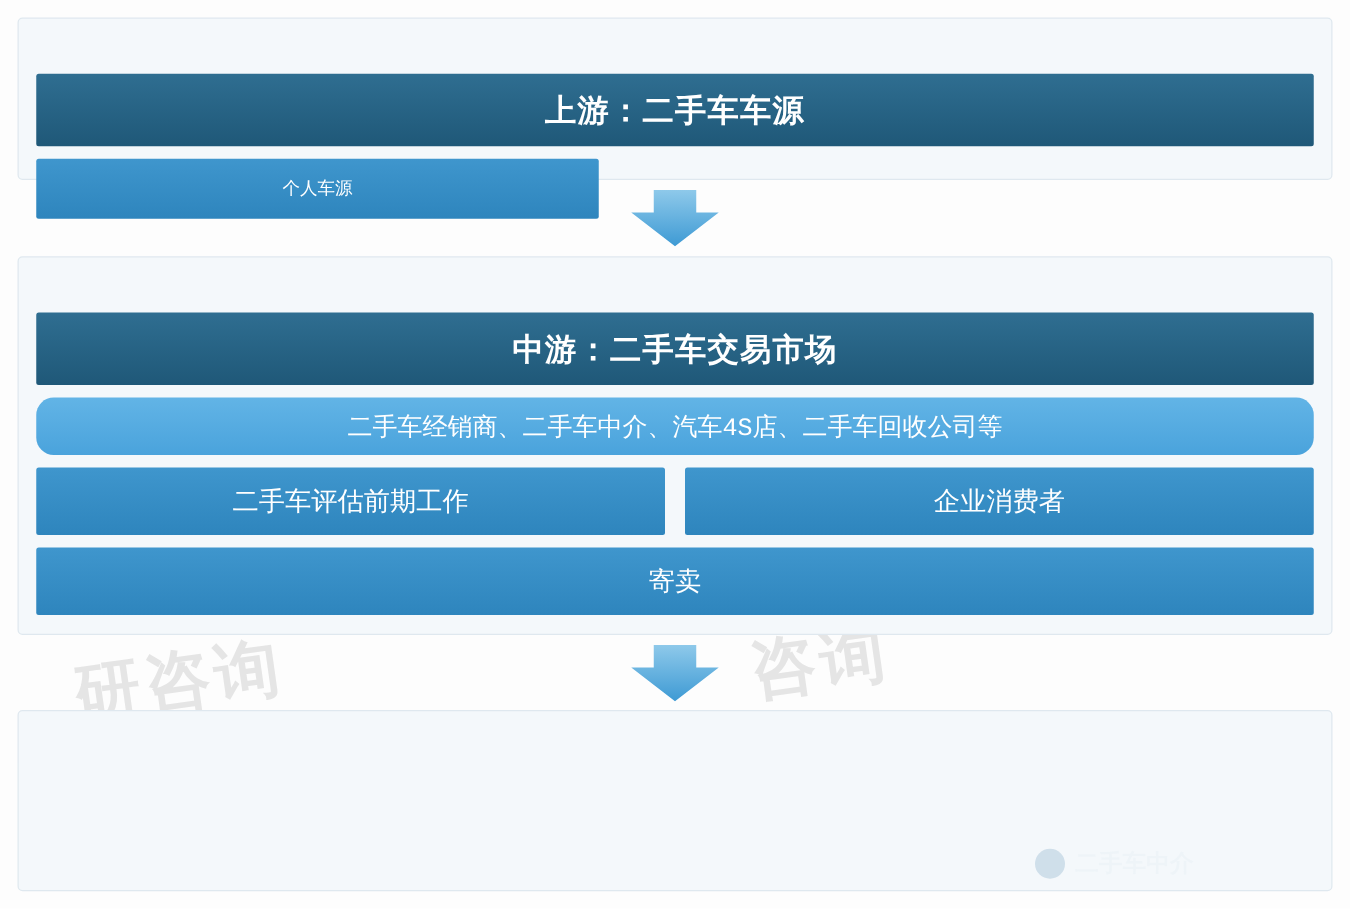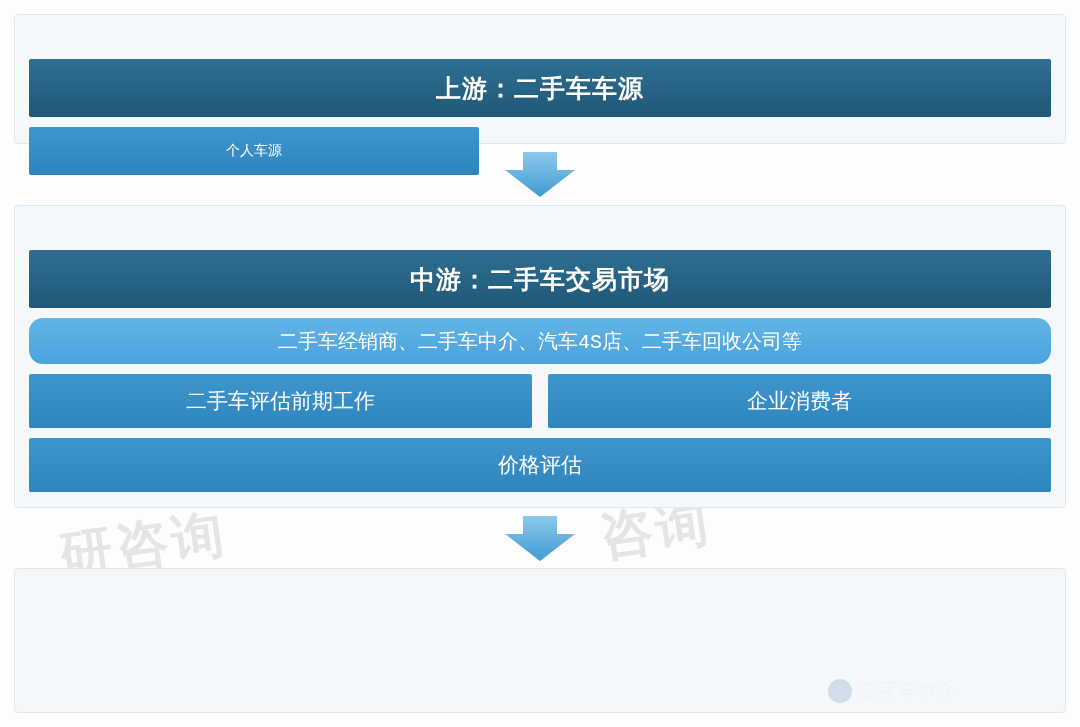--- a/index.html
+++ b/index.html
@@ -167,21 +167,21 @@
   </div>
 
   <div class="section sec-midstream">
     <div class="bar-dark">中游：二手车交易市场</div>
     <div class="bar-lightblue">二手车经销商、二手车中介、汽车4S店、二手车回收公司等</div>
     <div class="row">
       <div class="cell">二手车评估前期工作</div>
       <div class="cell">企业消费者</div>
     </div>
     <div class="row">
-      <div class="cell">价格评估</div>
+      <div class="cell">寄卖</div>
     </div>
   </div>
 
   <div class="arrow-wrap arrow-2">
     <svg class="arrow" viewBox="0 0 74 46">
       <defs>
         <linearGradient id="ag2" x1="0" y1="0" x2="0" y2="1">
           <stop offset="0%" stop-color="#8ec9ea"></stop>
           <stop offset="100%" stop-color="#3e9ad4"></stop>
         </linearGradient>

